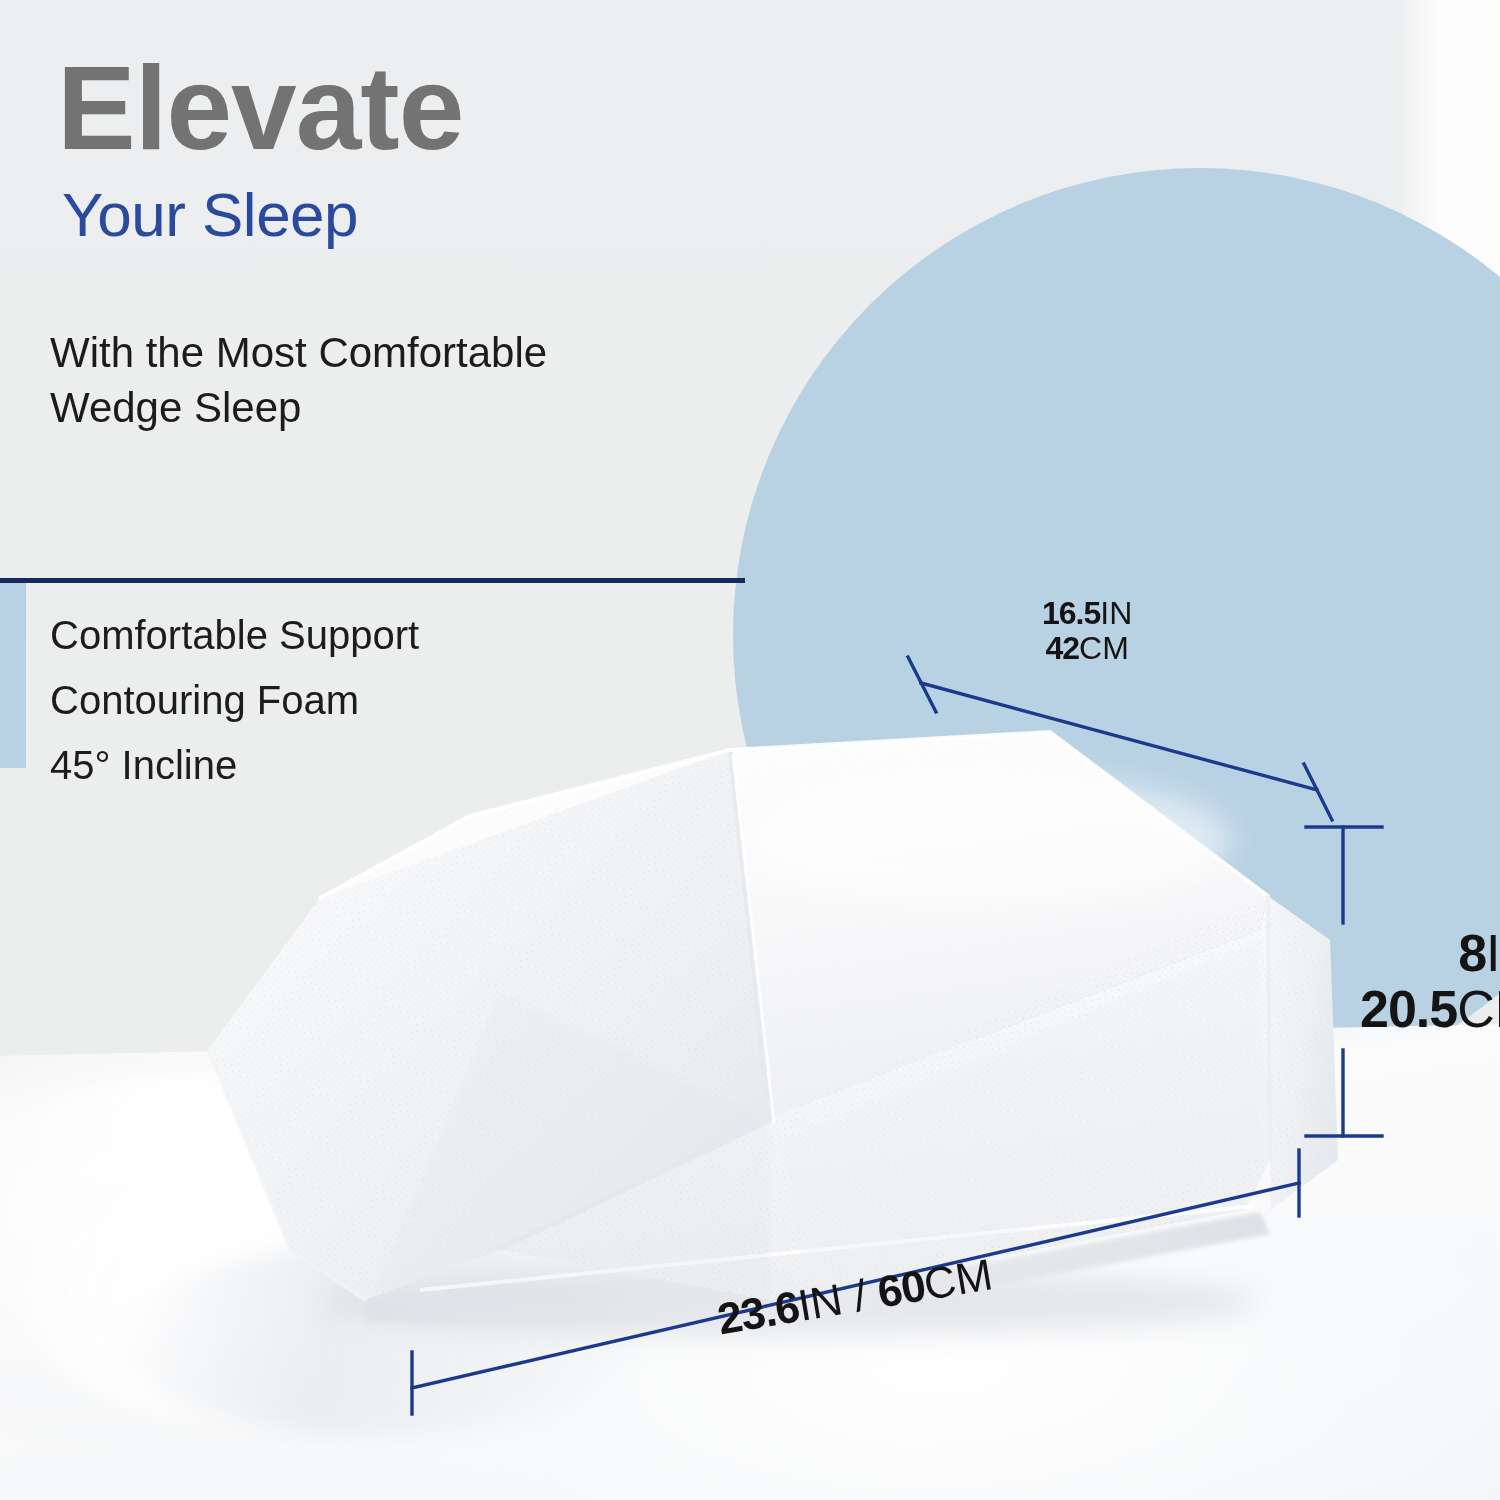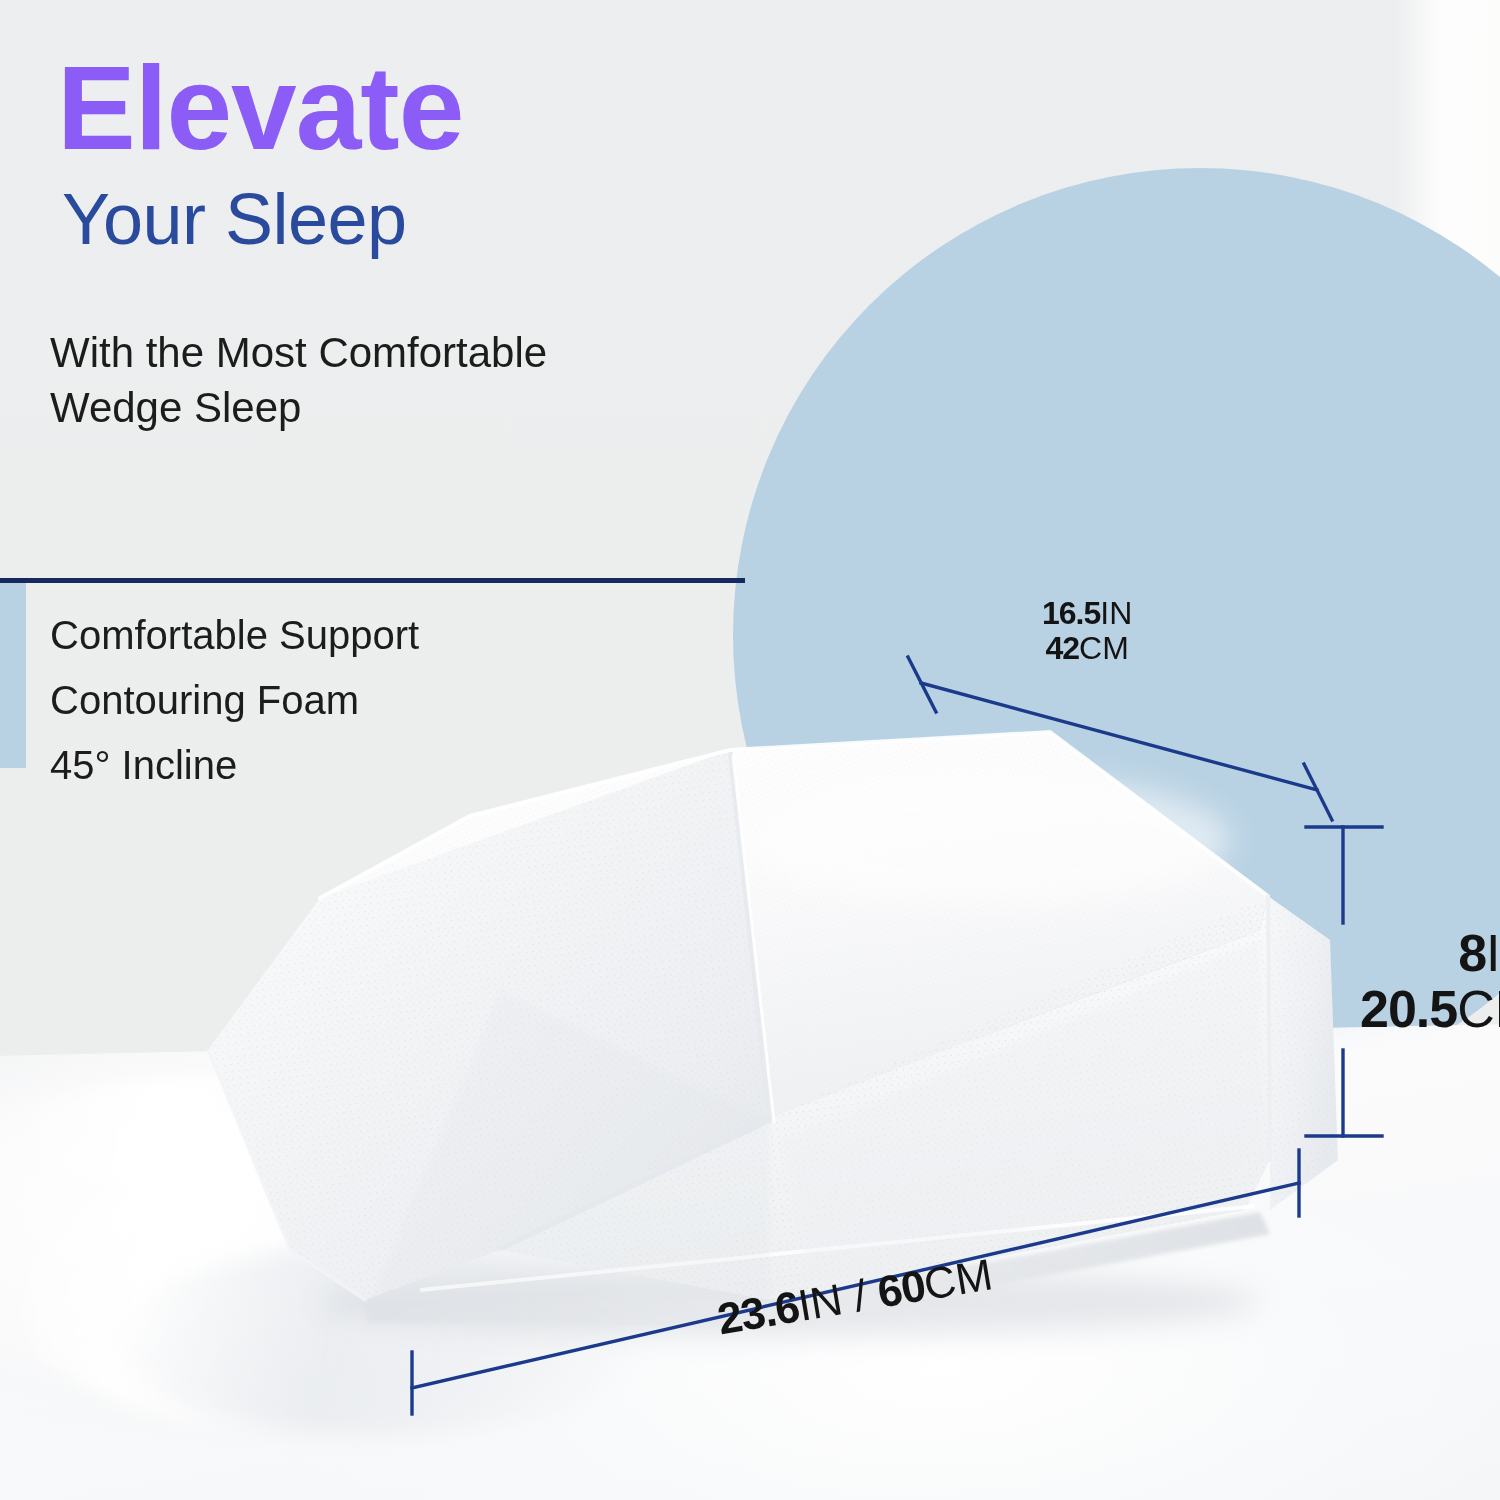--- a/index.html
+++ b/index.html
@@ -75,32 +75,32 @@
     left: 733px; top: 168px;
     width: 934px; height: 934px;
     border-radius: 50%;
     background: #b9d2e3;
   }
 
   
   .headline {
     position: absolute;
     left: 57px; top: 48px;
-    color: #8b5cf6;
+    color: #737373;
     font-size: 118px;
     font-weight: 700;
     letter-spacing: -1px;
     line-height: 1.02;
     white-space: nowrap;
   }
   .subhead {
     position: absolute;
     left: 62px; top: 182px;
     color: #2a4a9e;
-    font-size: 72px;
+    font-size: 62px;
     font-weight: 400;
     letter-spacing: -0.5px;
     line-height: 1.05;
     white-space: nowrap;
     text-align: right;
   }
   .tagline {
     position: absolute;
     left: 50px; top: 325px;
     color: #1c1c1c;

